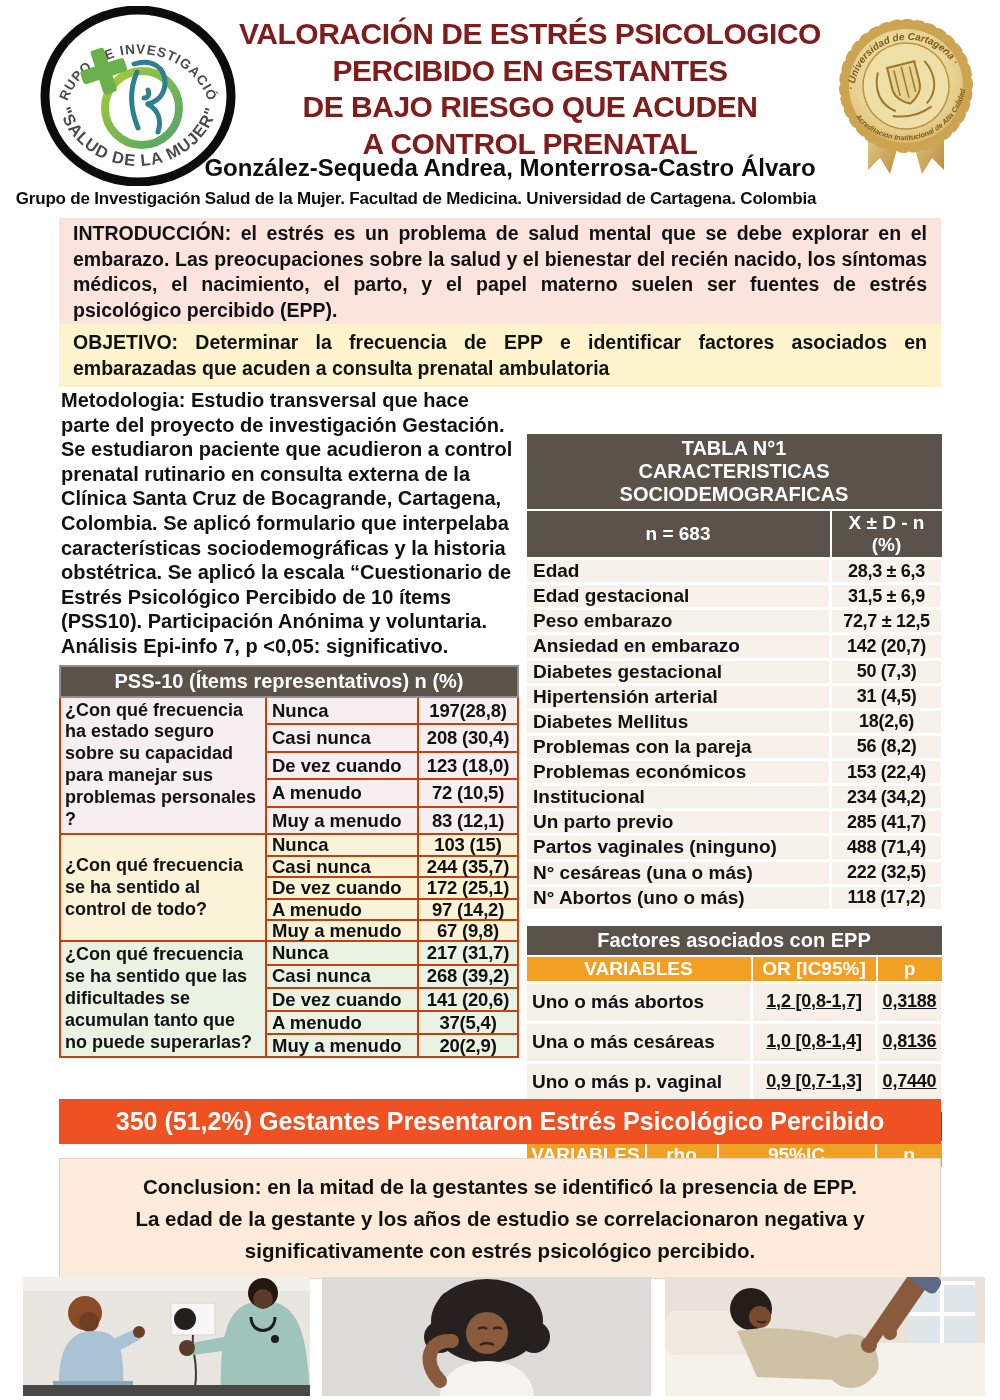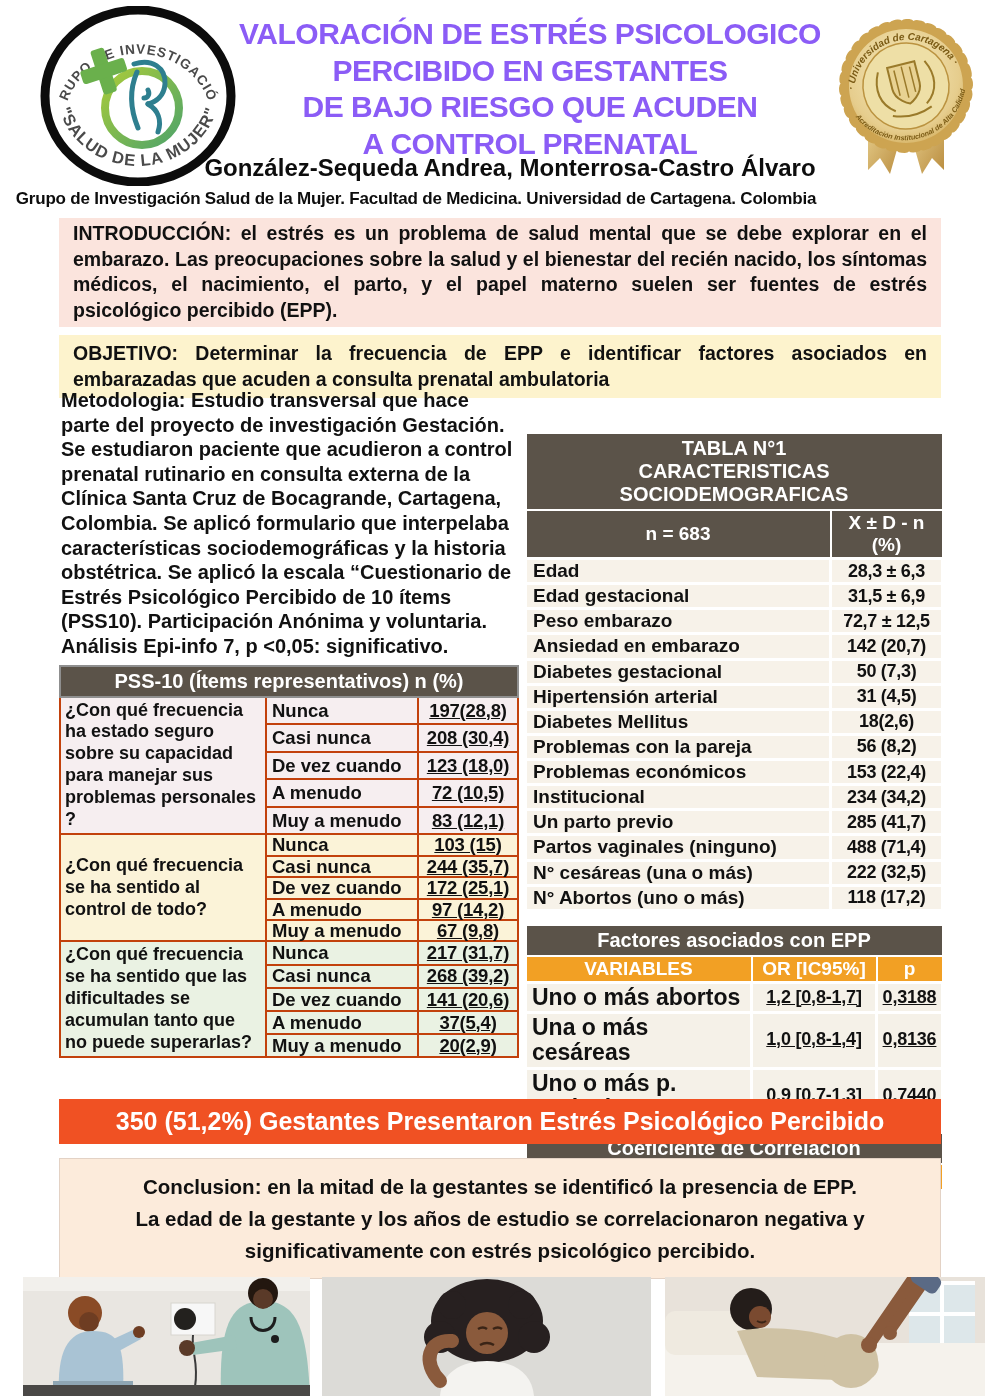--- a/index.html
+++ b/index.html
@@ -4,64 +4,64 @@
 <style>
   html,body{margin:0;padding:0;background:#fff;}
   body{width:1000px;height:1400px;overflow:hidden;
        font-family:"Liberation Sans",sans-serif;font-weight:bold;color:#111;}
   .poster{position:relative;width:1000px;height:1400px;background:#fff;}
 
   
   .logo-left{position:absolute;left:40px;top:6px;width:196px;height:180px;}
   .seal-right{position:absolute;left:812px;top:2px;width:184px;height:186px;}
   .titles{position:absolute;left:230px;top:16px;width:600px;text-align:center;}
-  .title-line{font-size:30px;line-height:1.22;white-space:nowrap;letter-spacing:-0.5px;color:#8b5cf6;}
+  .title-line{font-size:30px;line-height:1.22;white-space:nowrap;letter-spacing:-0.5px;color:#7f1d1d;}
   .authors{position:absolute;left:110px;top:154px;width:800px;text-align:center;
            font-size:24px;white-space:nowrap;color:#0d0d0d;}
   .affiliation{position:absolute;left:0;top:189px;width:832px;text-align:center;
                font-size:17px;letter-spacing:-0.2px;white-space:nowrap;color:#0d0d0d;}
 
   
   .intro-box{position:absolute;left:59px;top:218px;width:882px;box-sizing:border-box;
              background:#fbe4dd;padding:3px 14px;font-size:19.5px;line-height:1.32;text-align:justify;}
-  .objetivo-box{position:absolute;left:59px;top:335px;width:882px;box-sizing:border-box;
+  .objetivo-box{position:absolute;left:59px;top:324px;width:882px;box-sizing:border-box;
              background:#fdf3cd;padding:6px 14px;font-size:19.5px;line-height:1.32;text-align:justify;}
 
   
   .col-left{position:absolute;left:59px;top:388px;width:461px;}
   .col-right{position:absolute;left:524px;top:388px;width:417px;}
   .metodologia{font-size:20px;line-height:1.23;margin:0 0 6px 0;padding:0 4px 0 2px;}
 
   
   table{border-collapse:collapse;table-layout:fixed;}
   .dark-hdr{background:#5b5349;color:#fff;text-align:center;}
   .orange-hdr{background:#f2a024;color:#fff;text-align:center;}
 
   
   .pss{width:458px;border:2px solid #8f8f8f;margin-top:4px;}
   .pss th.dark-hdr{font-size:20px;padding:3px 2px;border:2px solid #8f8f8f;}
   .pss td{border:2px solid #c2410c;padding:0 5px;font-size:18.5px;line-height:1.05;}
   .pss td.q{font-size:18px;line-height:1.22;vertical-align:middle;padding:2px 4px;}
-  .pss td.val{text-align:center;padding:0 2px;letter-spacing:-0.2px;text-decoration:underline;}
+  .pss td.val{text-align:center;padding:0 2px;letter-spacing:-0.2px;}
   .g1{background:#f6eef0;} .g2{background:#fbf3d8;} .g3{background:#eaf2e3;}
 
   
   .t1{width:417px;border:2px solid #9a9a9a;margin-top:44px;}
   .t1 th{border:2px solid #fff;}
   .t1 .t1-title{font-size:20px;line-height:1.15;padding:3px 2px;}
   .t1 .t1-sub{font-size:19px;padding:1px 6px;}
   .t1 td{background:#f7f2e9;border:3px solid #fff;font-size:19px;line-height:1.06;padding:1px 6px;}
   .t1 td.val{text-align:center;font-size:18px;letter-spacing:-0.3px;padding:1px 2px;}
 
   
   .fact{width:417px;border:2px solid #9a9a9a;margin-top:12px;}
   .fact th{border:2px solid #fff;}
   .fact .f-title{font-size:20px;padding:3px 2px;}
   .fact .f-sub{font-size:19px;padding:1px 4px;}
-  .fact td{background:#f5f1e8;border:3px solid #fff;font-size:23px;line-height:1.1;padding:1px 5px;}
+  .fact td{background:#f5f1e8;border:3px solid #fff;font-size:19px;line-height:1.1;padding:8px 5px;}
   .fact td.num{text-align:center;font-size:18px;letter-spacing:-0.2px;padding:1px 2px;text-decoration:underline;}
 
   
   .corr{width:417px;border:2px solid #9a9a9a;margin-top:7px;}
   .corr th{border:2px solid #fff;}
   .corr .c-title{font-size:20px;padding:3px 2px;}
   .corr .c-sub{font-size:19px;padding:1px 4px;}
   .corr td{background:#f5f1e8;border:3px solid #fff;font-size:18.5px;line-height:1.1;padding:2px 5px;}
   .corr td.num{text-align:center;font-size:17px;letter-spacing:-0.3px;padding:2px 2px;}
 

